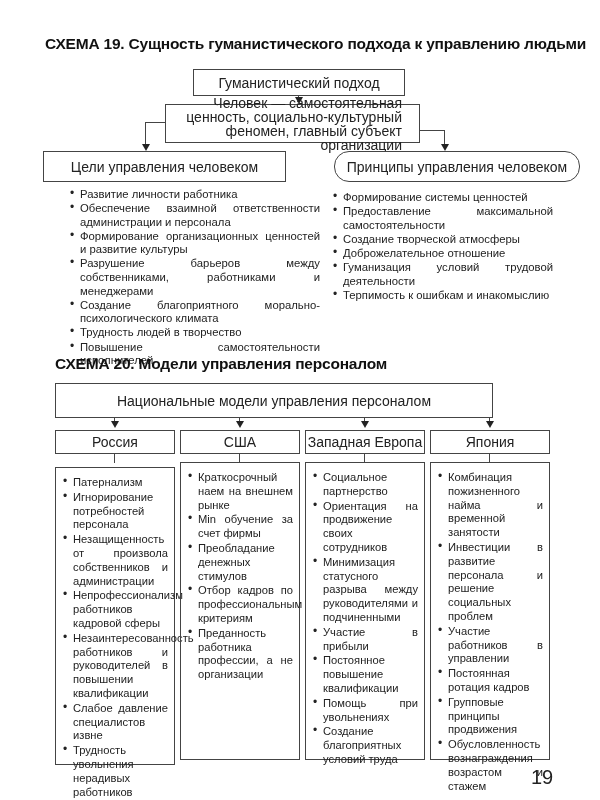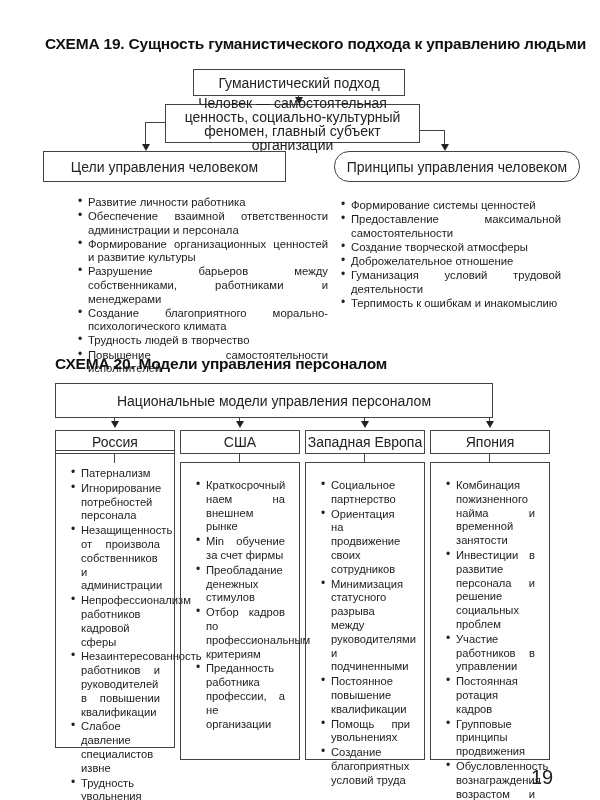--- a/index.html
+++ b/index.html
@@ -16,41 +16,41 @@
     position: absolute; border: 1.3px solid #444; background: #fff; box-sizing: border-box;
     display: flex; align-items: center; justify-content: center; text-align: center;
     font-size: 14px; line-height: 14px; color: #222;
   }
   .vline { position: absolute; width: 1.3px; background: #444; }
   .hline { position: absolute; height: 1.3px; background: #444; }
   .arrow {
     position: absolute; width: 0; height: 0;
     border-left: 4px solid transparent; border-right: 4px solid transparent; border-top: 7px solid #222;
   }
-  ul.blist { list-style: none; margin: 8px; padding: 0; position: absolute; font-size: 11.3px; line-height: 13.6px; color: #222; }
+  ul.blist { list-style: none; margin: 0; padding: 0; position: absolute; font-size: 11.3px; line-height: 13.6px; color: #222; }
   ul.blist li { position: relative; padding-left: 10px; text-align: justify; margin-bottom: 0.5px; }
   ul.blist li::before { content: "•"; position: absolute; left: 0; top: -1px; font-size: 12px; }
   .cbox { position: absolute; border: 1.3px solid #444; box-sizing: border-box; }
   .cbox ul.blist { position: static; padding: 8px 6px 4px 7px; font-size: 11.2px; line-height: 13.8px; }
   .cbox ul.blist li { padding-left: 10px; margin-bottom: 1px; }
   .pagenum { font-size: 20px; color: #222; }
 </style>
 </head>
 <body>
 
 <div class="abs title" style="left:45px; top:35px;">СХЕМА 19.  Сущность гуманистического подхода к управлению людьми</div>
 
 <div class="box" style="left:193px; top:69px; width:212px; height:27px;">
   <span>Гуманистический подход</span>
 </div>
 
 <div class="vline" style="left:298px; top:96px; height:2px;"></div>
 <div class="arrow" style="left:294.5px; top:97px;"></div>
 
-<div class="box" style="left:165px; top:104px; width:255px; height:39px; padding:0 10px;">
+<div class="box" style="left:165px; top:104px; width:255px; height:39px; padding:0 17px;text-align:right;">
   <span>Человек — самостоятельная ценность, социально-культурный феномен, главный субъект организации</span>
 </div>
 
 <div class="hline" style="left:145px; top:122px; width:20px;"></div>
 <div class="vline" style="left:145px; top:122px; height:22px;"></div>
 <div class="arrow" style="left:141.5px; top:144px;"></div>
 
 <div class="hline" style="left:420px; top:130px; width:25px;"></div>
 <div class="vline" style="left:444px; top:130px; height:14px;"></div>
 <div class="arrow" style="left:440.5px; top:144px;"></div>
@@ -107,21 +107,21 @@
 </div>
 <div class="box" style="left:430px; top:430px; width:120px; height:24px;">
   <span>Япония</span>
 </div>
 
 <div class="vline" style="left:114px; top:454px; height:9px;"></div>
 <div class="vline" style="left:239px; top:454px; height:9px;"></div>
 <div class="vline" style="left:364px; top:454px; height:9px;"></div>
 <div class="vline" style="left:489px; top:454px; height:9px;"></div>
 
-<div class="cbox" style="left:55px; top:450px; width:120px; height:298px;">
+<div class="cbox" style="left:55px; top:467px; width:120px; height:298px;">
   <ul class="blist">
     <li>Патернализм</li>
     <li>Игнорирование потребностей персонала</li>
     <li>Незащищенность от произвола собственников и администрации</li>
     <li>Непрофессионализм работников кадровой сферы</li>
     <li>Незаинтересованность работников и руководителей в повышении квалификации</li>
     <li>Слабое давление специалистов извне</li>
     <li>Трудность увольнения нерадивых работников</li>
   </ul>
 </div>
@@ -132,20 +132,21 @@
     <li>Преобладание денежных стимулов</li>
     <li>Отбор кадров по профессиональным критериям</li>
     <li>Преданность работника профессии, а не организации</li>
   </ul>
 </div>
 <div class="cbox" style="left:305px; top:462px; width:120px; height:298px;">
   <ul class="blist">
     <li>Социальное партнерство</li>
     <li>Ориентация на продвижение своих сотрудников</li>
     <li>Минимизация статусного разрыва между руководителями и подчиненными</li>
+    <li>Участие в прибыли</li>
     <li>Постоянное повышение квалификации</li>
     <li>Помощь при увольнениях</li>
     <li>Создание благоприятных условий труда</li>
   </ul>
 </div>
 <div class="cbox" style="left:430px; top:462px; width:120px; height:298px;">
   <ul class="blist">
     <li>Комбинация пожизненного найма и временной занятости</li>
     <li>Инвестиции в развитие персонала и решение социальных проблем</li>
     <li>Участие работников в управлении</li>

